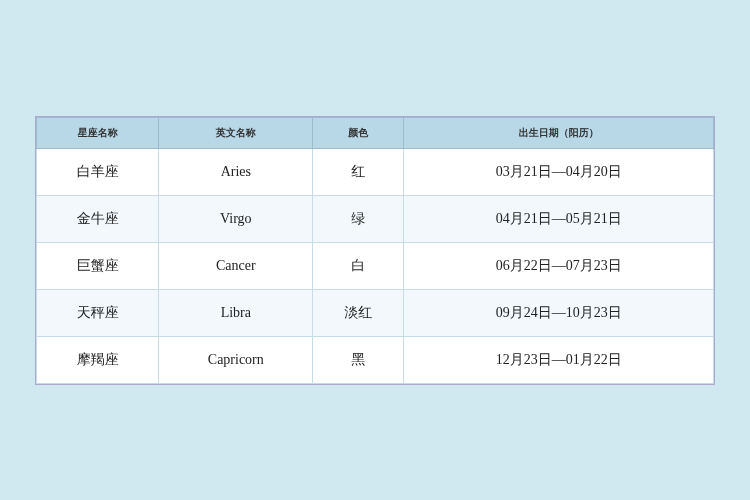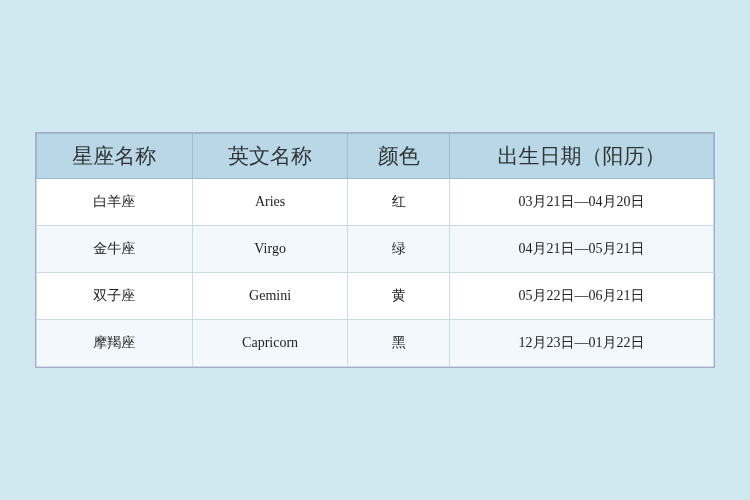--- a/index.html
+++ b/index.html
@@ -22,25 +22,25 @@
     }
 
     table {
       width: 100%;
       border-collapse: collapse;
     }
 
     thead tr th {
       background: #b8d8e8;
       color: #333;
-      font-weight: normal;
-      padding: 8px 18px;
+      font-weight: bold;
+      padding: 8px 6px;
       border: 1px solid #9bbccc;
       text-align: center;
-      font-size: 21px;
+      font-size: 10px;
     }
 
     tbody tr td {
       padding: 14px 6px;
       border: 1px solid #c8dce8;
       text-align: center;
       color: #222;
       font-size: 14px;
       background: #fff;
     }
@@ -69,24 +69,30 @@
           <td>红</td>
           <td>03月21日—04月20日</td>
         </tr>
         <tr>
           <td>金牛座</td>
           <td>Virgo</td>
           <td>绿</td>
           <td>04月21日—05月21日</td>
         </tr>
         <tr>
-          <td>双子座</td>
-          <td>Gemini</td>
-          <td>黄</td>
-          <td>05月22日—06月21日</td>
+          <td>巨蟹座</td>
+          <td>Cancer</td>
+          <td>白</td>
+          <td>06月22日—07月23日</td>
+        </tr>
+        <tr>
+          <td>天秤座</td>
+          <td>Libra</td>
+          <td>淡红</td>
+          <td>09月24日—10月23日</td>
         </tr>
         <tr>
           <td>摩羯座</td>
           <td>Capricorn</td>
           <td>黑</td>
           <td>12月23日—01月22日</td>
         </tr>
       </tbody>
   </table>
 </div>

